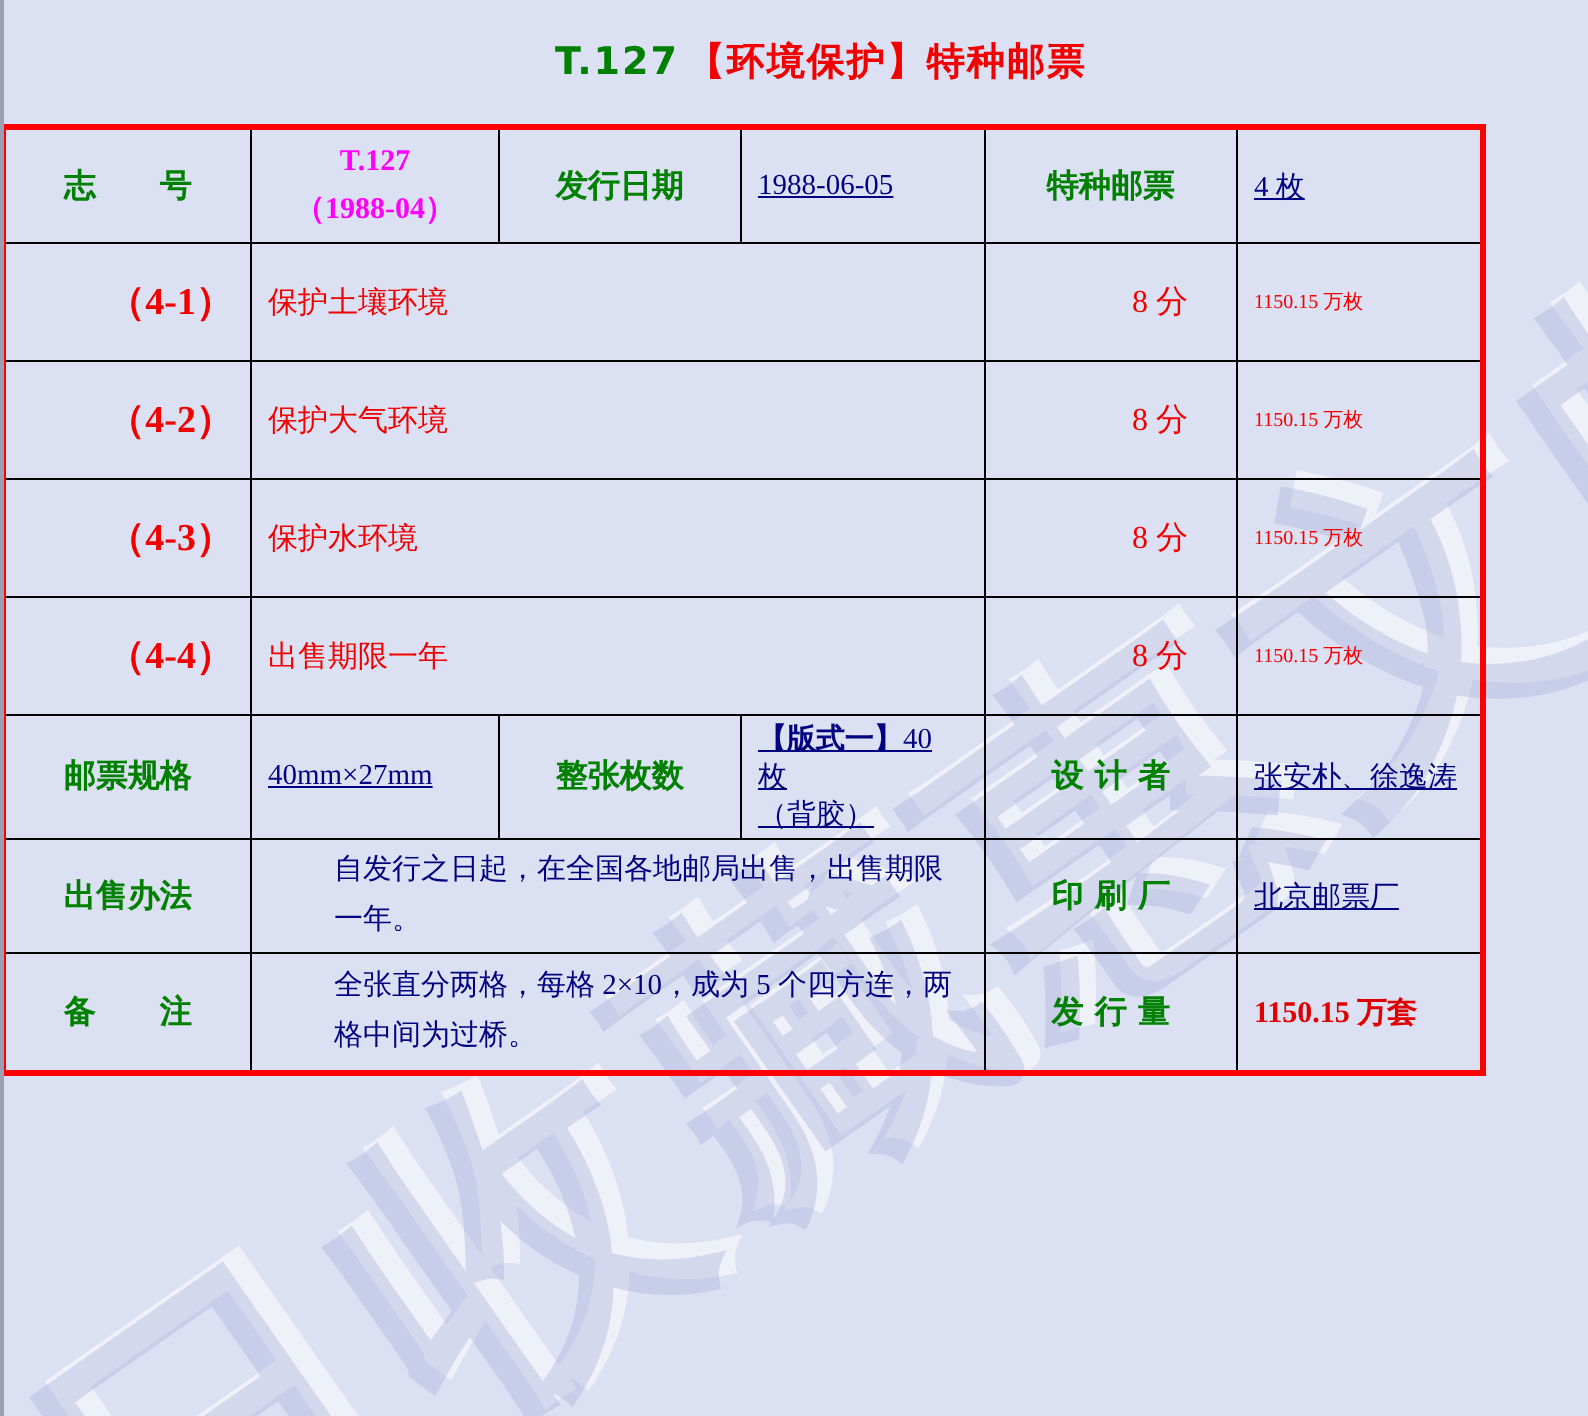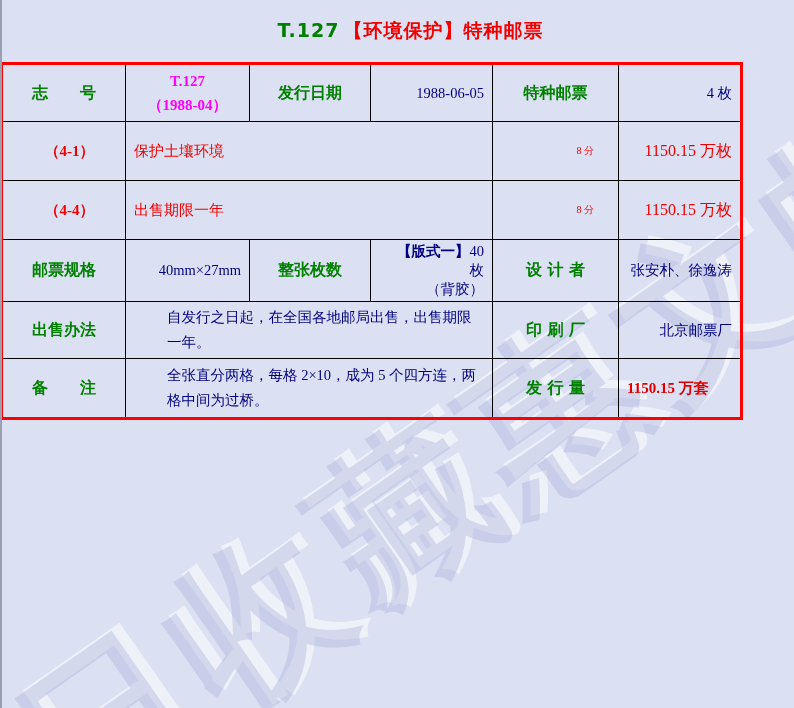--- a/index.html
+++ b/index.html
@@ -42,26 +42,26 @@
     border:3px solid var(--tborder);
     background:transparent;
   }
   td{border:1px solid var(--grid);padding:2px 8px;vertical-align:middle;overflow:hidden;}
   tr.h56 td{height:52px;} tr.h58 td{height:54px;}
 
   .lbl{
     color:var(--green);font-weight:700;text-align:center;font-size:16px;
     font-family:"DejaVu Sans","Liberation Sans",sans-serif;
   }
-  .val{color:var(--navy);font-size:14.5px;text-align:right;}
+  .val{color:var(--navy);font-size:14.5px;text-align:left;text-decoration:underline;}
   .mag{color:var(--magenta);font-weight:700;font-size:15px;text-align:center;line-height:1.6;}
-  .seq{color:var(--red);font-weight:700;font-size:15px;text-align:center;padding-left:19px;}
+  .seq{color:var(--red);font-weight:700;font-size:19px;text-align:right;padding-left:19px;}
   .stamp-name{color:var(--red);font-size:15px;text-align:left;}
-  .denom{color:var(--red);font-size:10px;text-align:right;padding-right:24px;}
-  .qty{color:var(--red);font-size:16px;text-align:right;padding-right:8px;}
+  .denom{color:var(--red);font-size:16px;text-align:right;padding-right:24px;}
+  .qty{color:var(--red);font-size:10px;text-align:left;padding-right:8px;}
   .plate-content{color:var(--green);font-weight:700;font-size:14.5px;line-height:26px;text-align:left;
     font-family:"DejaVu Sans","Liberation Sans",sans-serif;}
   .note-val{color:var(--navy);font-size:14.5px;line-height:25px;text-align:left;padding-left:41px;}
   .issue-qty{color:var(--issue);font-weight:700;font-size:15px;text-align:left;}
   .bold-part{font-weight:700;}
 </style>
 </head>
 <body>
 
 <div id="left-edge"></div>
@@ -94,20 +94,32 @@
     <td class="val">4 枚</td>
   </tr>
 
   <tr class="h58">
     <td class="seq">（4-1）</td>
     <td class="stamp-name" colspan="3">保护土壤环境</td>
     <td class="denom">8 分</td>
     <td class="qty">1150.15 万枚</td>
   </tr>
   <tr class="h58">
+    <td class="seq">（4-2）</td>
+    <td class="stamp-name" colspan="3">保护大气环境</td>
+    <td class="denom">8 分</td>
+    <td class="qty">1150.15 万枚</td>
+  </tr>
+  <tr class="h58">
+    <td class="seq">（4-3）</td>
+    <td class="stamp-name" colspan="3">保护水环境</td>
+    <td class="denom">8 分</td>
+    <td class="qty">1150.15 万枚</td>
+  </tr>
+  <tr class="h58">
     <td class="seq">（4-4）</td>
     <td class="stamp-name" colspan="3">出售期限一年</td>
     <td class="denom">8 分</td>
     <td class="qty">1150.15 万枚</td>
   </tr>
 
 
 
   <tr class="h58">
     <td class="lbl">邮票规格</td>

